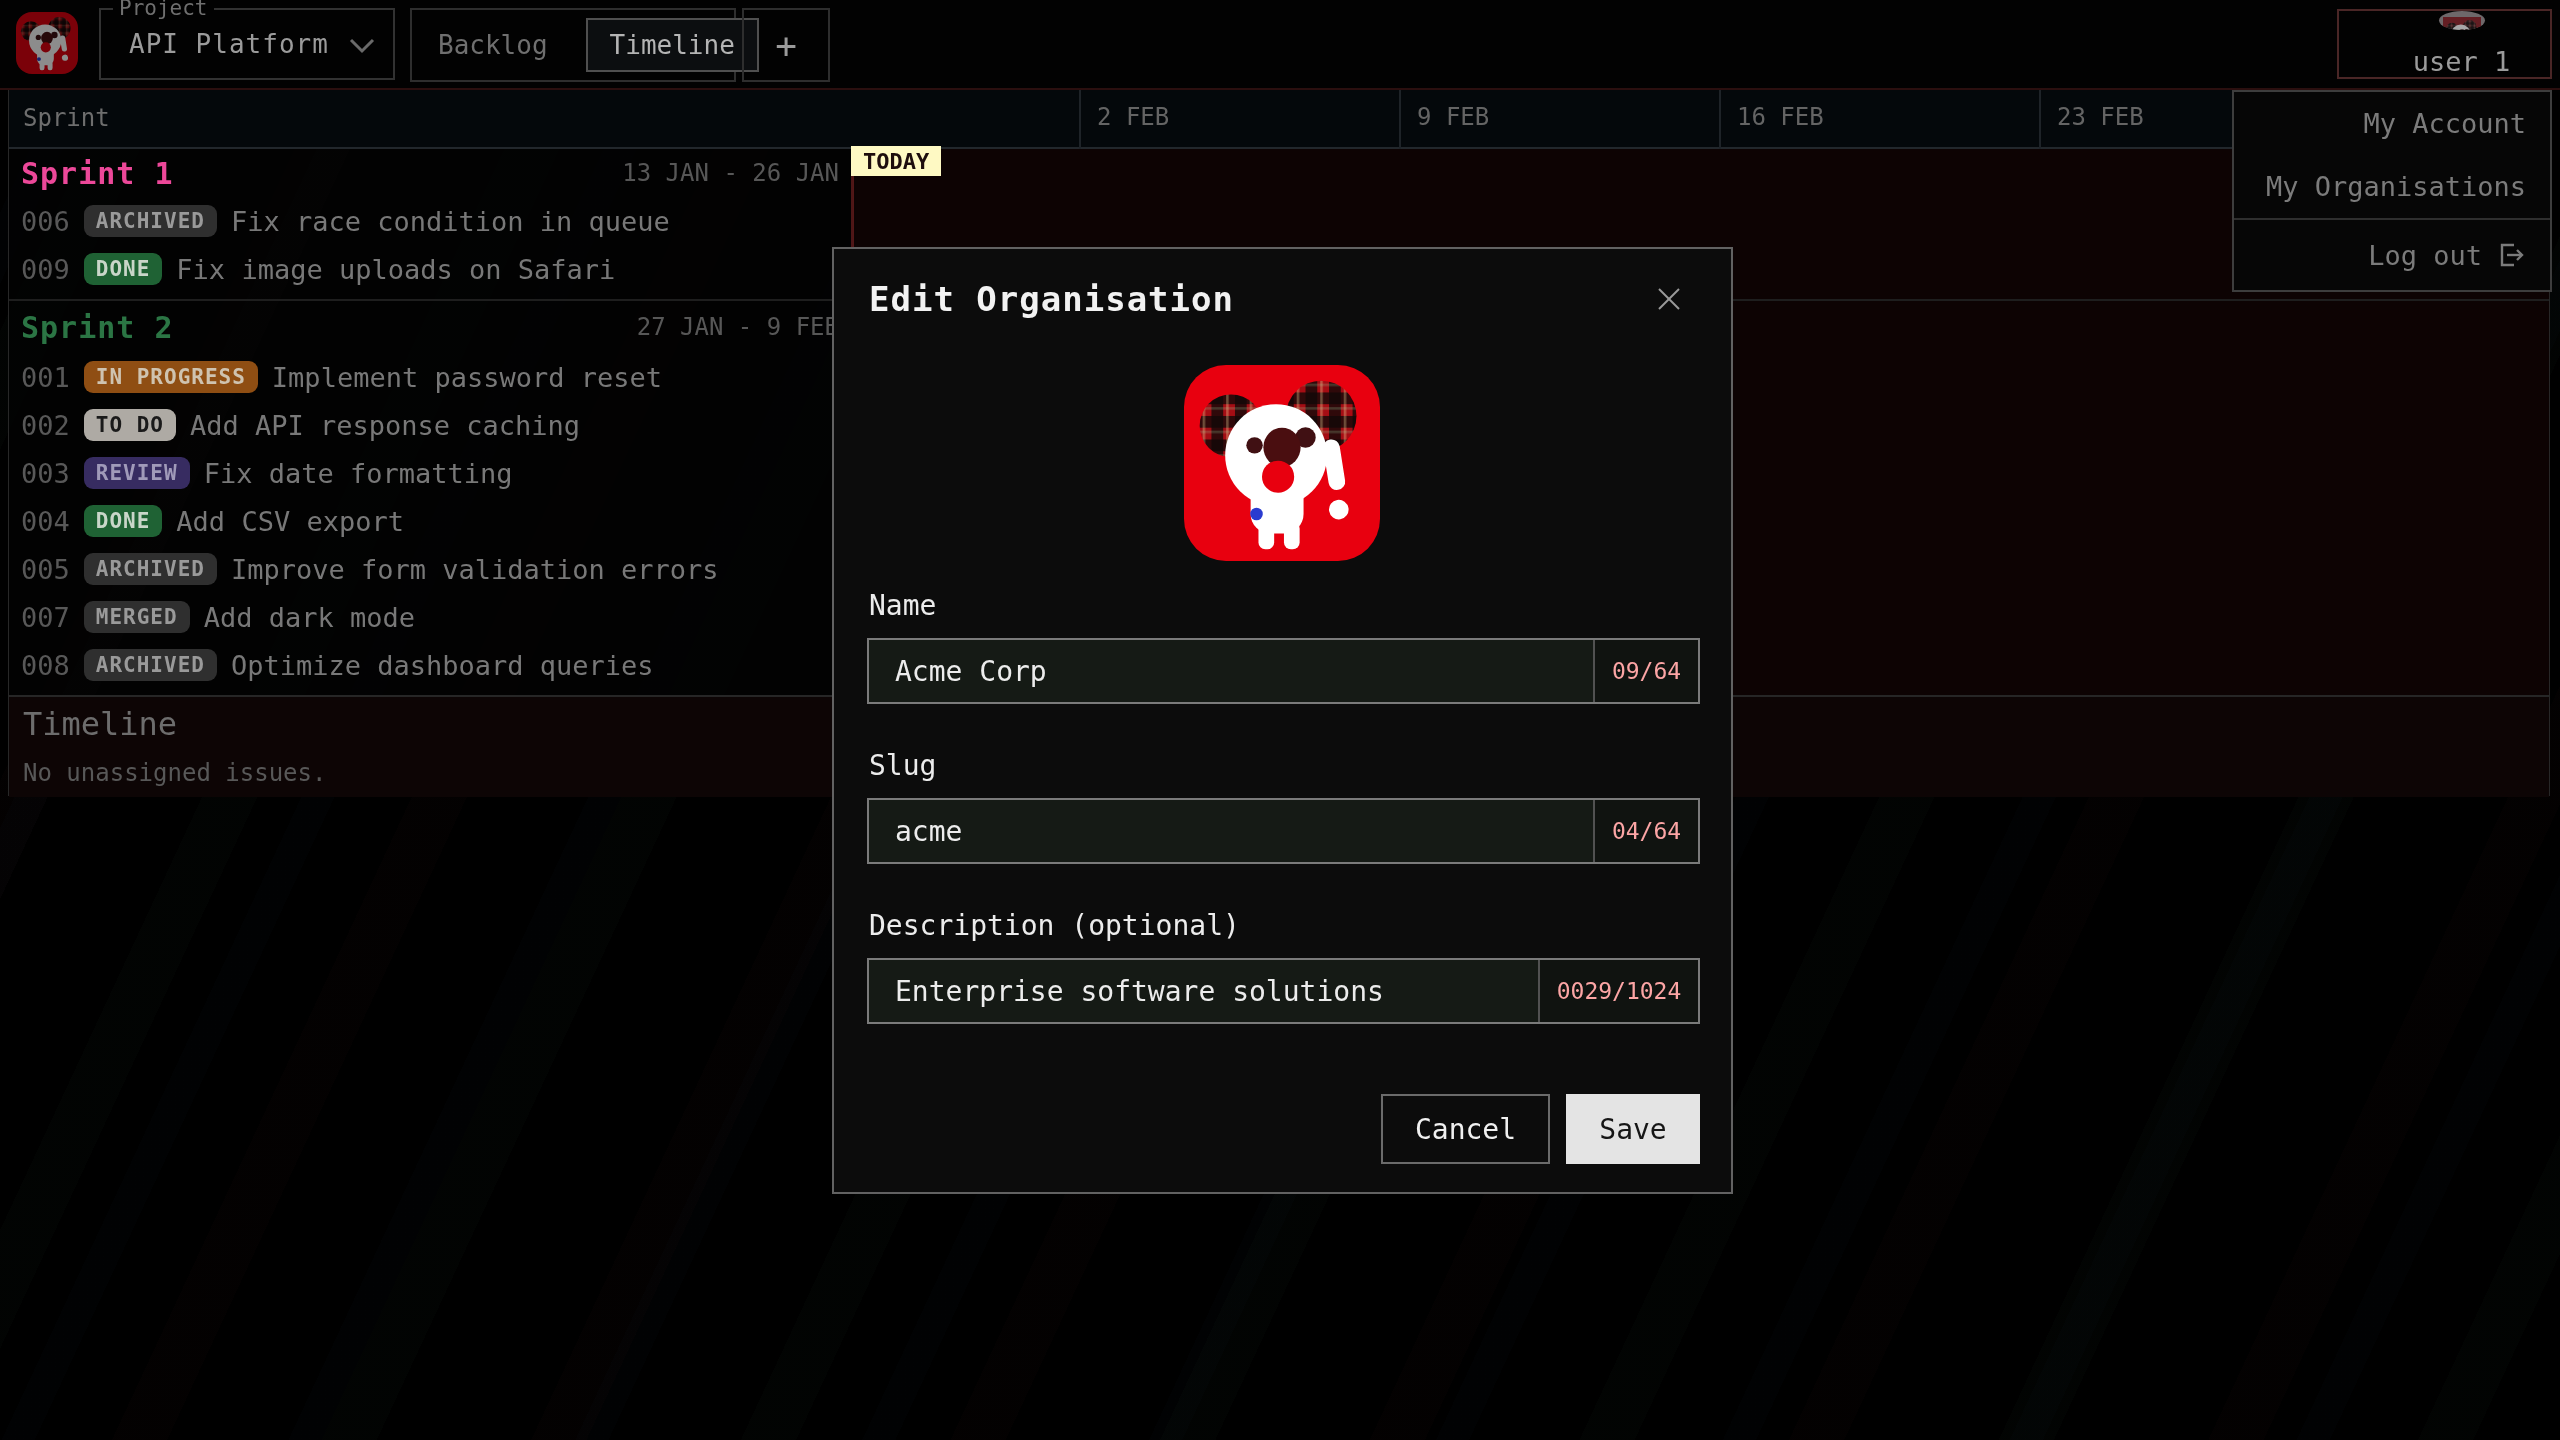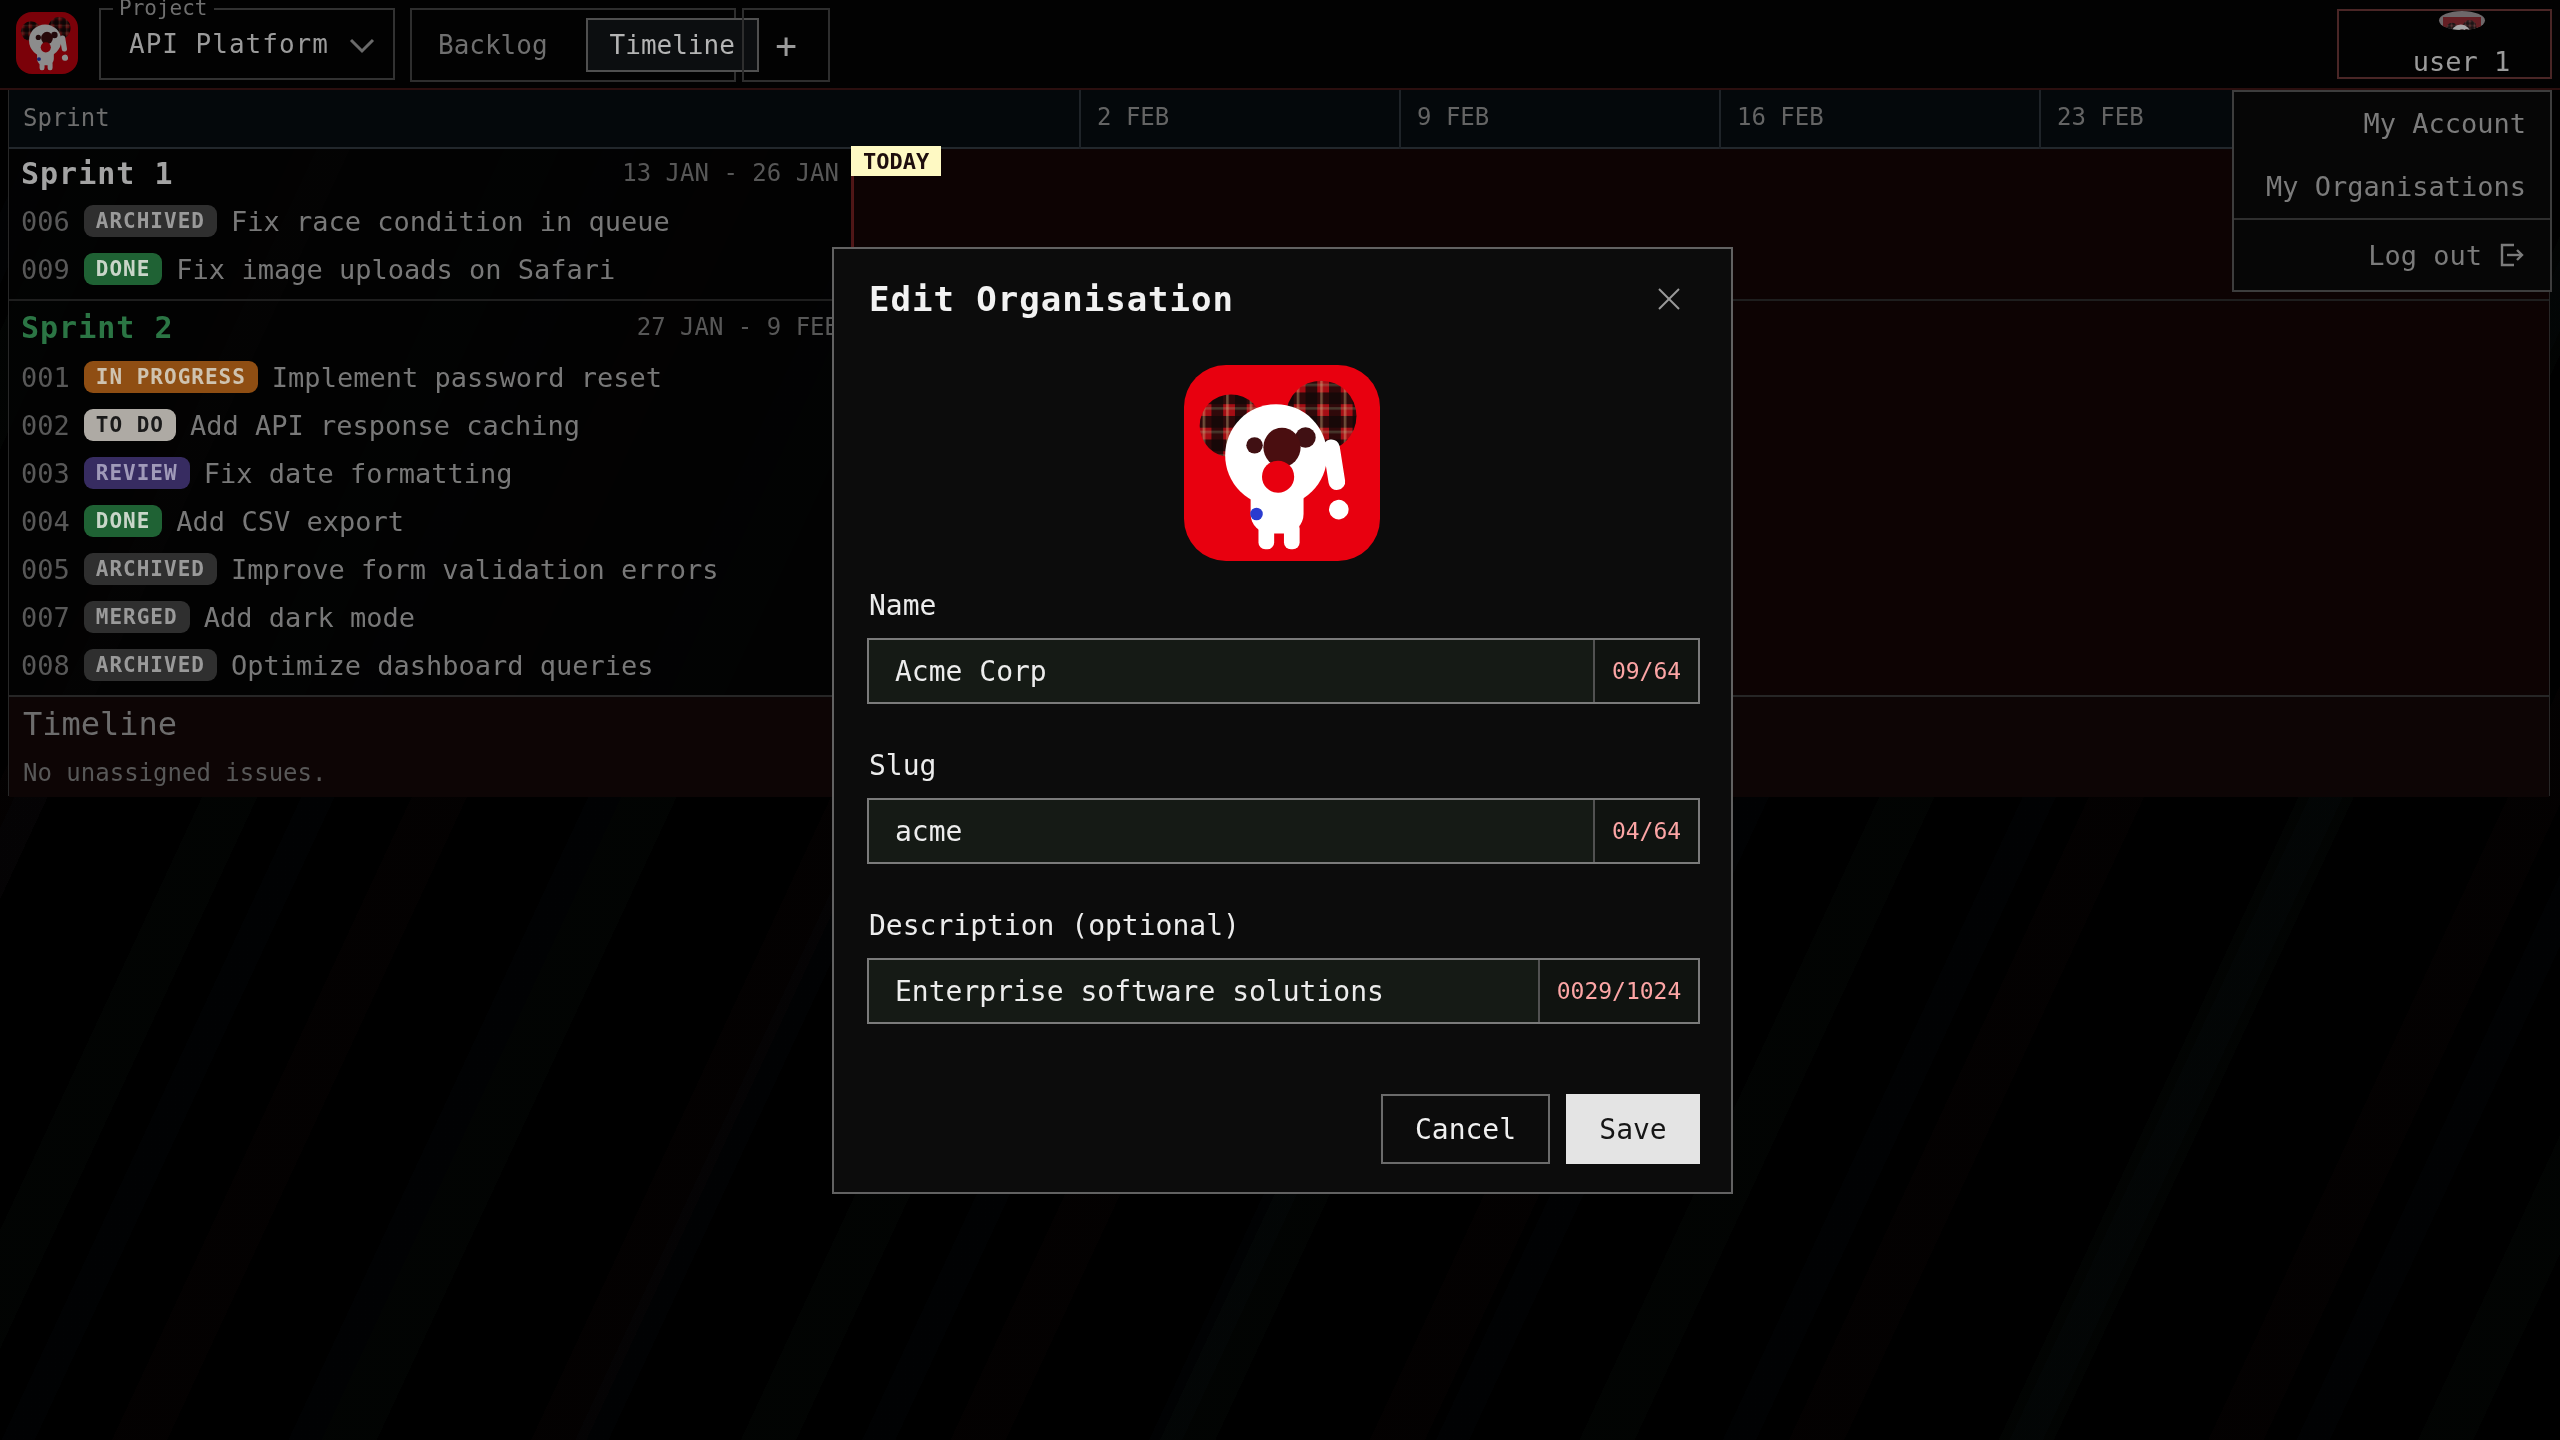--- a/index.html
+++ b/index.html
@@ -170,21 +170,21 @@
       <div class="col-line" style="left: 1710px;"></div>
       <div class="col-line" style="left: 2030px;"></div>
       <div class="col-line" style="left: 2350px;"></div>
       <div id="grid-lines"></div>
     <div class="grid-bg"></div>
     <div class="today-line"></div>
     <div class="today-badge">TODAY</div>
 
     <div class="section" style="top:60px;height:152px;">
       <div class="sprint-title-row">
-        <span class="sprint-name" style="color: #a3a3a3;">Sprint 1</span>
+        <span class="sprint-name" style="color: #ec4899;">Sprint 1</span>
         <span class="sprint-range">13 JAN - 26 JAN</span>
       </div>
       <div class="issues">
   <div class="issue-row">
     <span class="issue-num">006</span>
     <span class="issue-badge" style="background: rgb(47, 47, 47); color: rgb(154, 154, 154);">ARCHIVED</span>
     <span class="issue-title">Fix race condition in queue</span>
   </div>
 
   <div class="issue-row">

